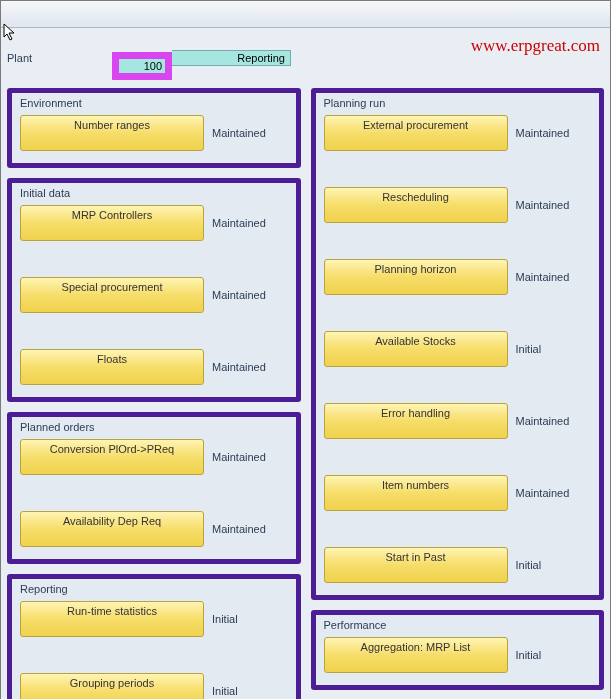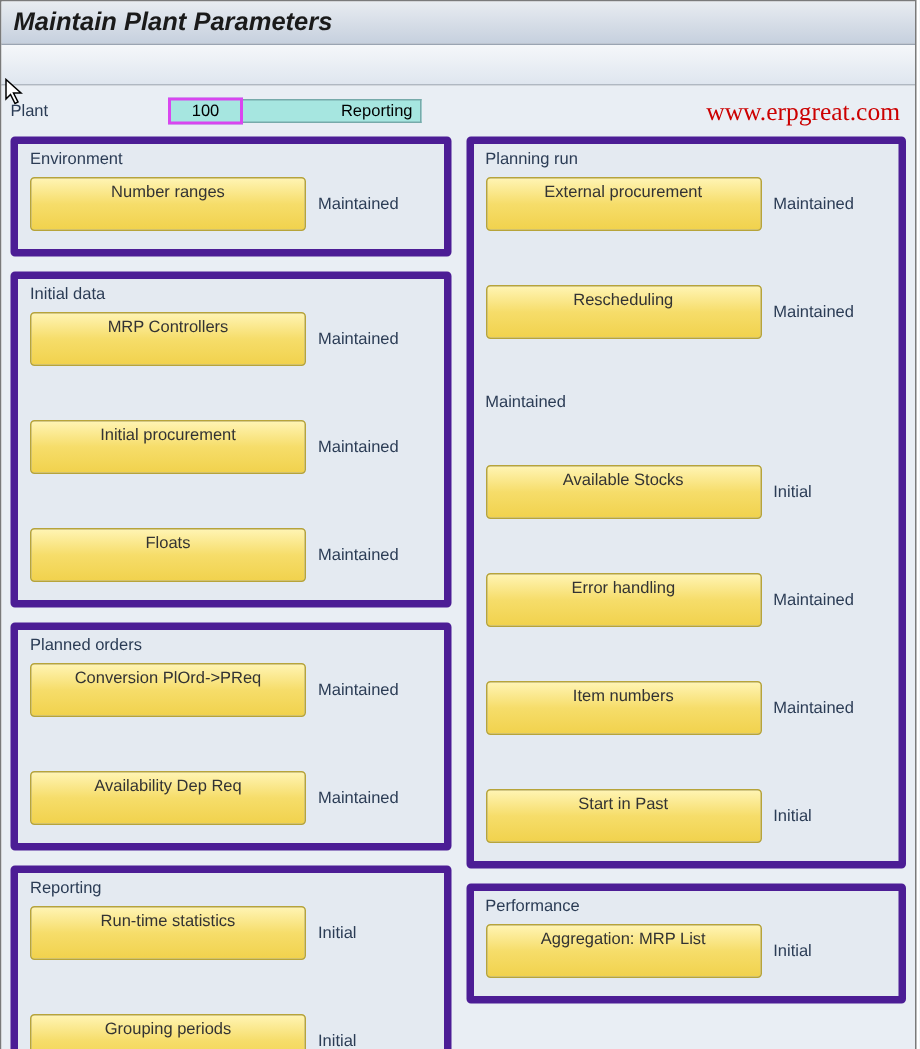--- a/index.html
+++ b/index.html
@@ -46,23 +46,24 @@
     margin-bottom: 8px;
     position: relative;
   }
   .plant-label {
     width: 105px;
     color: #2b3c55;
   }
   .plant-code {
     width: 40px;
     background: #a6e6e0;
-    border: 2px solid #d946ef;
+    border: 7px solid #d946ef;
     padding: 1px 3px;
-    text-align: center;
+    text-align: right;
+    margin-top: 16px;
   }
   .plant-name {
     width: 108px;
     background: #a6e6e0;
     border: 1px solid #7aa;
     border-left: none;
     padding: 1px 5px;
     text-align: right;
   }
   .watermark {
@@ -118,21 +119,20 @@
     color: #2b3c55;
     font-size: 11px;
   }
   .right .btn { width: 184px; text-align: center; }
   .right .row.tall { margin-top: 36px; }
 </style>
 </head>
 <body>
 
 <div class="outer">
-  <div class="title-bar">Maintain Plant Parameters</div>
   <div class="toolbar-strip">
     <svg class="cursor" width="16" height="20" viewBox="0 0 16 20">
       <path d="M1 1 L1 14 L4 11 L7 17 L9 16 L6 10 L11 10 Z" fill="#fff" stroke="#000" stroke-width="1"></path>
     </svg>
   </div>
 
   <div class="content">
 
     <div class="plant-row">
       <div class="plant-label">Plant</div>
@@ -153,21 +153,21 @@
             </div>
           </div>
           <div class="group">
             <div class="group-title">Initial data</div>
             <div class="group-body">
               <div class="row">
                 <div class="btn">MRP Controllers</div>
                 <div class="status">Maintained</div>
               </div>
               <div class="row tall">
-                <div class="btn">Initial procurement</div>
+                <div class="btn">Special procurement</div>
                 <div class="status">Maintained</div>
               </div>
               <div class="row tall">
                 <div class="btn">Floats</div>
                 <div class="status">Maintained</div>
               </div>
             </div>
           </div>
           <div class="group">
             <div class="group-title">Planned orders</div>
@@ -202,20 +202,21 @@
             <div class="group-body">
               <div class="row">
                 <div class="btn">External procurement</div>
                 <div class="status">Maintained</div>
               </div>
               <div class="row tall">
                 <div class="btn">Rescheduling</div>
                 <div class="status">Maintained</div>
               </div>
               <div class="row tall">
+                <div class="btn">Planning horizon</div>
                 <div class="status">Maintained</div>
               </div>
               <div class="row tall">
                 <div class="btn">Available Stocks</div>
                 <div class="status">Initial</div>
               </div>
               <div class="row tall">
                 <div class="btn">Error handling</div>
                 <div class="status">Maintained</div>
               </div>

